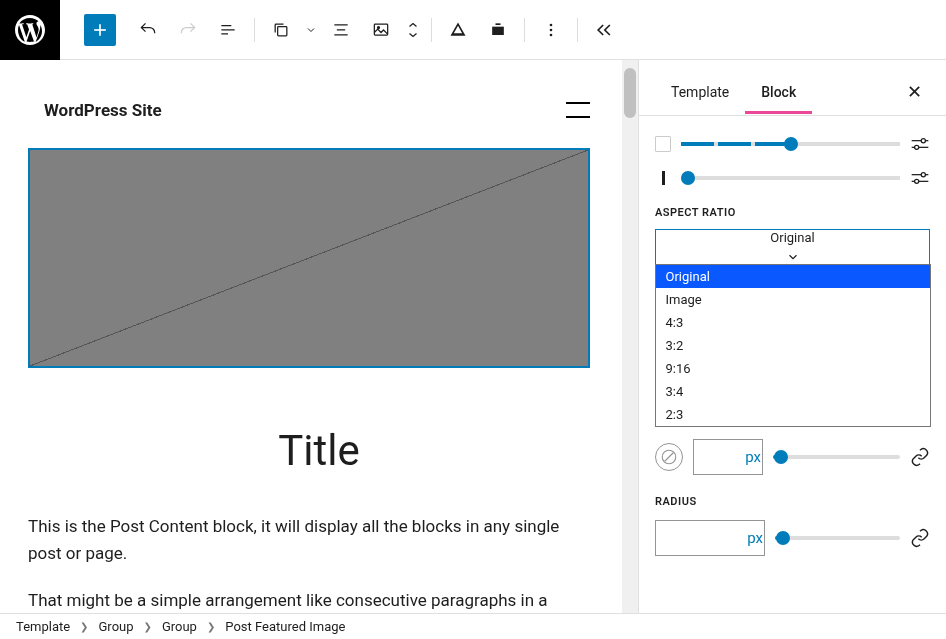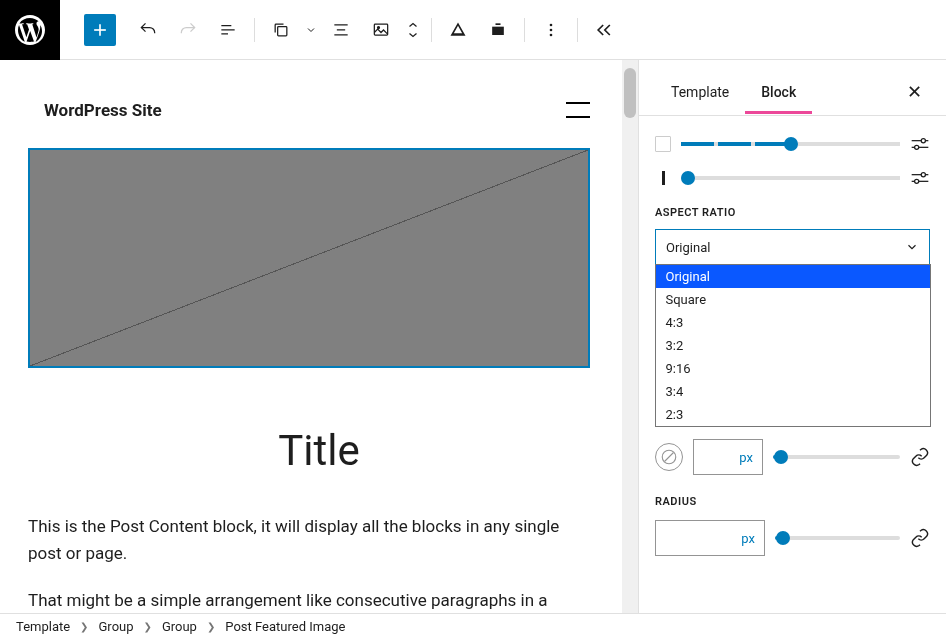--- a/index.html
+++ b/index.html
@@ -43,27 +43,27 @@
 .swatch.inset { border: none; display:flex; align-items:center; justify-content:center; }
 .slider-track { flex: 1; height: 4px; background: #ddd; position: relative; border-radius: 2px; }
 .slider-dashes { position:absolute; left:0; right:0; height:4px; display:flex; gap:4px; }
 .slider-dashes span { flex:1; height:4px; background:#007cba; }
 .slider-dashes span.gray { background:#ddd; }
 .slider-thumb { position: absolute; top: -5px; width: 14px; height: 14px; background: #007cba; border-radius: 50%; transform: translateX(-50%); }
 .settings-icon { font-size: 14px; color: #1e1e1e; cursor: pointer; }
 
 .section-label { font-size: 11px; font-weight: 600; text-transform: uppercase; letter-spacing: 0.5px; margin: 20px 0 10px; color: #1e1e1e; }
 
-.select-box { border: 1.5px solid #007cba; height: 36px; display: flex; align-items: center; padding: 0 10px; justify-content: space-between; font-size: 13px; cursor: pointer; position: relative; }
+.select-box { border: 1.5px solid #007cba; height: 36px; display: flex; align-items: center; padding: 0 10px; justify-content: space-between; font-size: 13px; cursor: pointer; position: relative; flex-direction: column; }
 .dropdown-list { position: absolute; top: 100%; left: -1.5px; right: -1.5px; background: #fff; border: 1px solid #757575; z-index: 100; margin-top: 0px; }
 .dropdown-option { padding: 4px 10px; font-size: 13px; cursor: pointer; }
 .dropdown-option.selected { background: #0a58ff; color: #fff; }
 
 .control-row { display: flex; align-items: center; gap: 10px; margin: 12px 0; }
-.unit-input { width: 110px; height: 36px; border: 1px solid #949494; display: flex; align-items: center; justify-content: flex-end; padding: 0 9px; font-size: 13px; color: #007cba; }
+.unit-input { width: 110px; height: 36px; border: 1px solid #949494; display: flex; align-items: center; justify-content: flex-end; padding: 0 1px; font-size: 15px; color: #007cba; }
 .small-slider { flex: 1; height: 4px; background: #ddd; position: relative; border-radius: 2px; }
 .small-slider .sfill { position: absolute; left: 0; width: 6%; height: 100%; background: #007cba; border-radius: 2px; }
 .small-slider .sthumb { position: absolute; top: -5px; left: 6%; width: 14px; height: 14px; background: #007cba; border-radius: 50%; transform: translateX(-50%); }
 .link-icon { font-size: 16px; cursor: pointer; }
 .no-icon { width:28px; height:28px; border:1px solid #949494; border-radius:50%; display:flex; align-items:center; justify-content:center; color:#949494; }
 
 .breadcrumb { position: absolute; bottom: 0; left: 0; right: 0; height: 26px; border-top: 1px solid #e0e0e0; display: flex; align-items: center; padding: 0 16px; font-size: 13px; background: #fff; z-index: 50; }
 .breadcrumb .crumb { color: #1e1e1e; cursor: pointer; }
 .breadcrumb .sep { margin: 0 10px; color: #757575; font-size: 10px; }
 
@@ -243,21 +243,21 @@
       </div>
 
       <div class="section-label">ASPECT RATIO</div>
       <div class="select-box">
         <span>Original</span>
         <svg width="14" height="14" viewBox="0 0 24 24" fill="none" stroke="#1e1e1e" stroke-width="2">
             <path d="M6 9l6 6 6-6"></path>
           </svg>
         <div class="dropdown-list">
           <div class="dropdown-option selected">Original</div>
-          <div class="dropdown-option">Square</div>
+          <div class="dropdown-option">Image</div>
           <div class="dropdown-option">4:3</div>
           <div class="dropdown-option">3:2</div>
           <div class="dropdown-option">9:16</div>
           <div class="dropdown-option">3:4</div>
           <div class="dropdown-option">2:3</div>
         </div>
       </div>
 
       <div class="control-row" style="margin-top:174px">
         <div class="no-icon">

